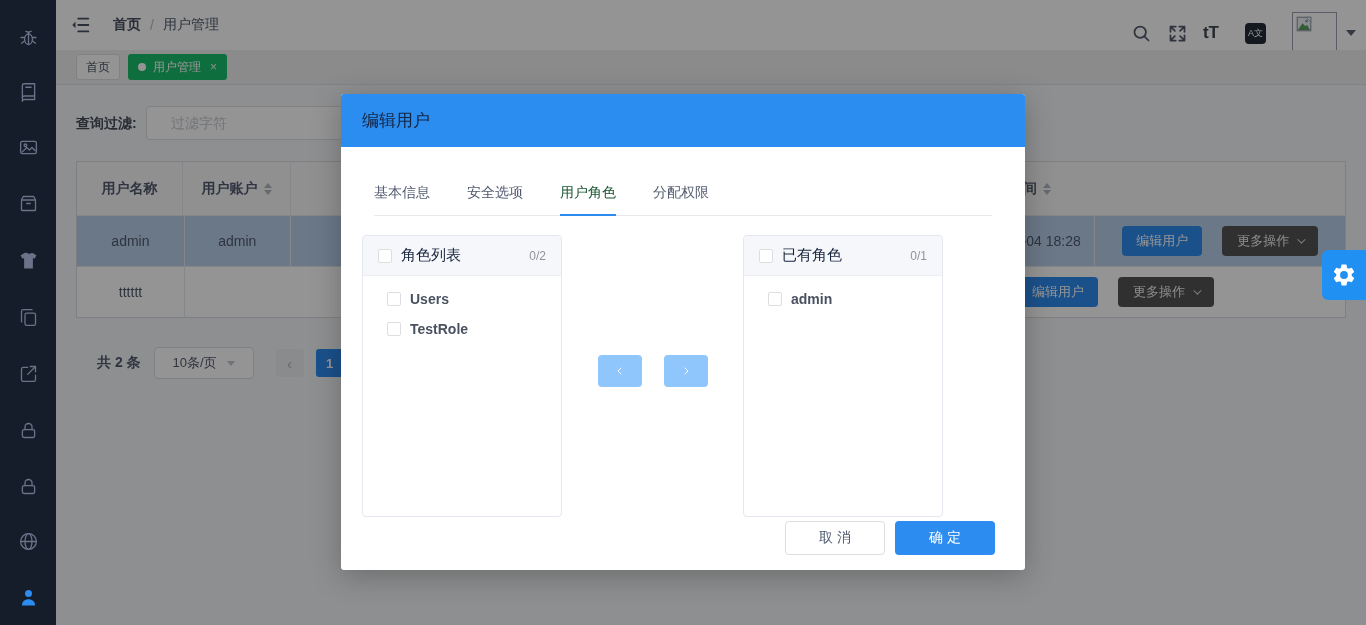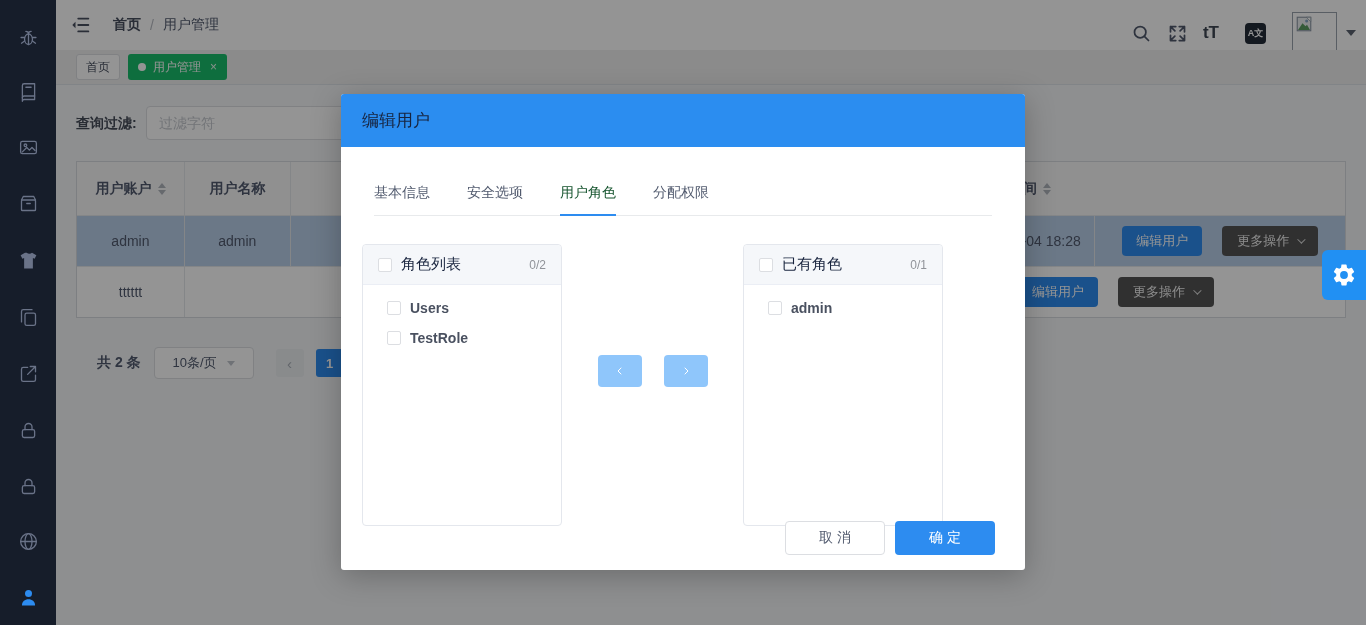--- a/index.html
+++ b/index.html
@@ -19,37 +19,37 @@
   .collapse-btn svg { width:22px; height:22px; stroke:#495060; stroke-width:2; fill:#495060; stroke-linecap:round; }
   .breadcrumb { position:absolute; left:57px; top:0; height:50px; display:flex; align-items:center; font-size:14px; }
   .breadcrumb .home { color:#495060; font-weight:bold; }
   .breadcrumb .sep { color:#b6bac1; margin:0 9px; }
   .breadcrumb .cur { color:#515a6e; }
   .topbar-right { position:absolute; right:10px; top:8px; height:50px; display:flex; align-items:center; }
   .tb-icon svg { display:block; stroke:#50596c; stroke-width:2; fill:none; stroke-linecap:round; stroke-linejoin:round; }
   .tb-search { margin-left:0; }
   .tb-full { margin-left:15px; }
   .tb-font { margin-left:15px; font-weight:bold; color:#3f4754; font-size:17px; letter-spacing:0; }
-  .tb-translate { margin-left:26px; width:21px; height:21px; background:#232b38; border-radius:4px; color:#fff; font-size:9px; display:flex; align-items:center; justify-content:center; font-weight:bold; }
+  .tb-translate { margin-left:26px; width:21px; height:21px; background:#232b38; border-radius:4px; color:#fff; font-size:9px; display:flex; align-items:center; justify-content:center; font-weight:normal; }
   .tb-avatar { margin-left:26px; width:45px; height:42px; border:1px solid #9aa3ad; background:transparent; position:relative; }
   .tb-avatar svg { position:absolute; left:2px; top:2px; }
   .tb-caret { margin-left:9px; width:0; height:0; border-left:5px solid transparent; border-right:5px solid transparent; border-top:6px solid #5c6370; }
 
   
   .tagbar { position:absolute; left:56px; top:50px; right:0; height:35px; background:#f0f0f0; border-bottom:1px solid #dfe3e8; display:flex; align-items:center; padding-left:20px; z-index:1; }
   .tag { height:26px; display:flex; align-items:center; border-radius:3px; font-size:12px; padding:0 9px; }
   .tag.plain { background:#fff; border:1px solid #dcdee2; color:#495060; }
   .tag.active { background:#19be6b; color:#fff; margin-left:8px; padding:0 10px; }
   .tag .dot { width:8px; height:8px; border-radius:50%; background:#fff; margin-right:7px; }
   .tag .tag-x { margin-left:9px; font-size:12px; color:#e8f8ef; }
 
   
   .content { position:absolute; left:56px; top:85px; right:0; bottom:0; background:#f5f7f9; z-index:1; }
   .filter-label { position:absolute; left:20px; top:21px; line-height:34px; font-weight:bold; color:#464c59; }
-  .filter-input { position:absolute; left:90px; top:21px; width:250px; height:34px; border:1px solid #dcdee2; border-radius:4px; background:#fff; font-size:14px; padding:0 12px; color:#0f172a; font-family:inherit; }
+  .filter-input { position:absolute; left:90px; top:21px; width:250px; height:34px; border:1px solid #dcdee2; border-radius:4px; background:#fff; font-size:14px; padding:0 24px; color:#0f172a; font-family:inherit; }
   .filter-input::placeholder { color:#c5c8ce; }
 
   .table { position:absolute; left:20px; top:76px; width:1270px; border:1px solid #d7dbe0; background:#fff; }
   .tr { display:flex; }
   .th-row { height:53px; background:#f8f8f9; }
   .td-row { height:51px; border-top:1px solid #e4e7ea; background:#fff; }
   .td-row.selected { background:#b9cfe8; }
   .cell { display:flex; align-items:center; justify-content:center; border-right:1px solid #e4e7ea; font-size:14px; color:#515a6e; position:relative; }
   .cell:last-child { border-right:none; }
   .c1 { width:108px; } .c2 { width:106px; } .c3 { width:650px; } .c4 { width:156px; } .c5 { width:250px; }
@@ -76,21 +76,21 @@
 
   
   .modal { position:absolute; left:341px; top:94px; width:684px; height:476px; background:#fff; border-radius:3px; box-shadow:0 6px 30px rgba(0,0,0,.25); z-index:30; }
   .modal-head { height:53px; background:#2b8df0; border-radius:3px 3px 0 0; display:flex; align-items:center; padding-left:21px; }
   .modal-title { font-size:17px; color:#17233d; }
   .modal-tabs { display:flex; margin:37px 33px 0; border-bottom:1px solid #e8eaec; }
   .mtab { margin-right:37px; padding-bottom:13px; font-size:14px; color:#515a6e; position:relative; }
   .mtab.active { color:#14532d; }
   .mtab.active::after { content:""; position:absolute; left:0; right:0; bottom:-1px; height:2px; background:#2d8cf0; }
 
-  .t-panel { position:absolute; width:200px; height:282px; border:1px solid #e4e7ed; border-radius:4px; background:#fff; top:150px; }
+  .t-panel { position:absolute; width:200px; height:282px; border:1px solid #e4e7ed; border-radius:4px; background:#fff; top:141px; }
   .t-panel.left { left:21px; } .t-panel.right { left:402px; }
   .t-head { height:40px; background:#f5f7fa; border-bottom:1px solid #ebeef5; border-radius:4px 4px 0 0; display:flex; align-items:center; padding:0 15px; }
   .checkbox { width:14px; height:14px; border:1px solid #dcdee2; border-radius:2px; background:#fff; flex:none; }
   .t-title { margin-left:9px; font-size:15px; color:#17233d; }
   .t-count { margin-left:auto; font-size:12px; color:#909399; }
   .t-list { padding-top:8px; }
   .t-item { height:30px; display:flex; align-items:center; padding:0 15px; }
   .t-item span { margin-left:9px; font-size:14px; color:#4a5160; font-weight:bold; }
   .t-arrow { position:absolute; top:261px; width:44px; height:32px; border:none; border-radius:4px; background:#8fc6fb; display:flex; align-items:center; justify-content:center; }
   .t-arrow.larr { left:257px; } .t-arrow.rarr { left:323px; }
@@ -220,29 +220,29 @@
     <span class="tag-x">×</span>
   </span>
 </div>
 
 <main class="content">
   <span class="filter-label">查询过滤:</span>
   <input class="filter-input" type="text" placeholder="过滤字符" style="">
 
   <div class="table">
     <div class="tr th-row">
+      <div class="cell c2">
+        <span>用户名称</span>
+      </div>
       <div class="cell c1">
         <span>用户账户</span>
         <span class="sort">
             <i class="up"></i>
             <i class="dn"></i>
           </span>
-      </div>
-      <div class="cell c2">
-        <span>用户名称</span>
       </div>
       <div class="cell c3"></div>
       <div class="cell c4">
         <span class="frag">
           <span>间</span>
           <span class="sort">
               <i class="up"></i>
               <i class="dn"></i>
             </span>
         </span>

